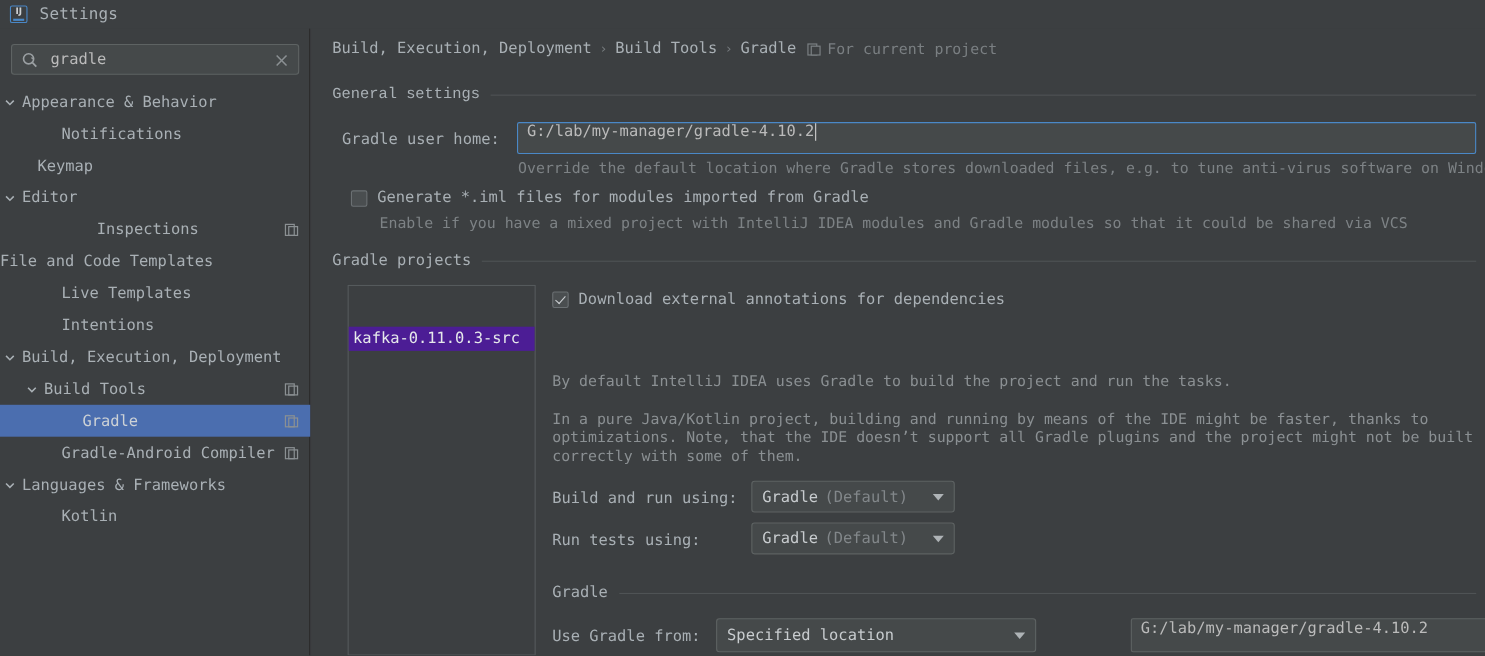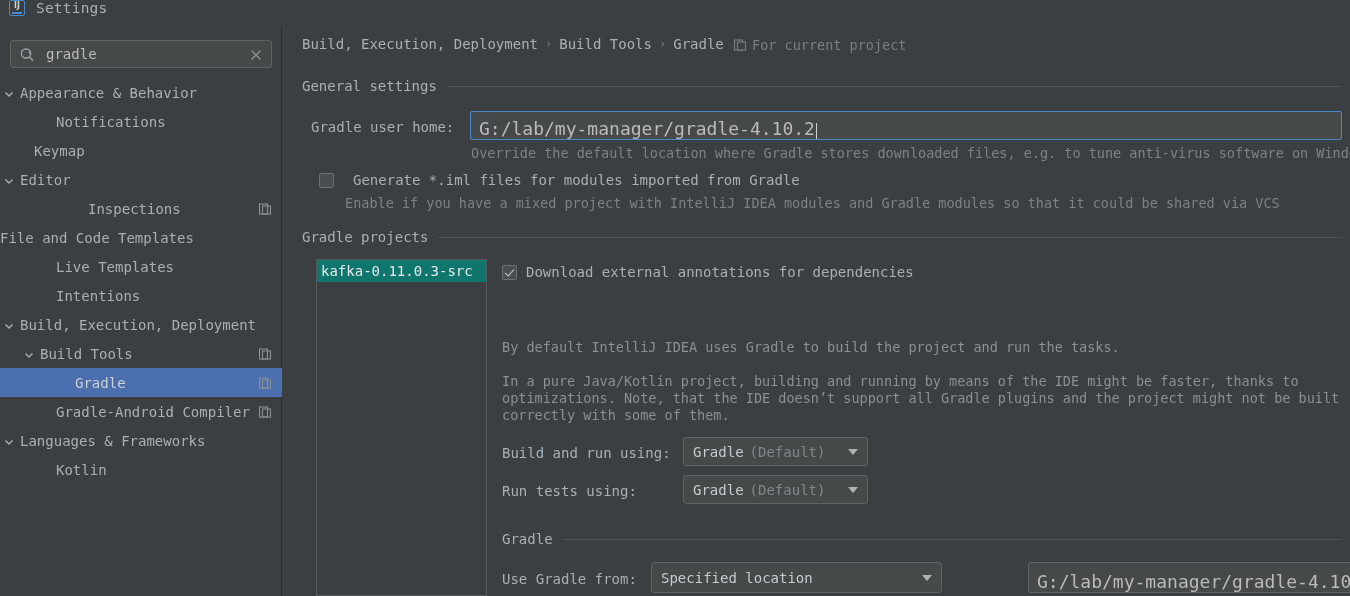--- a/index.html
+++ b/index.html
@@ -19,21 +19,21 @@
     background: #3c3f41;
   }
 
   
   .titlebar {
     position: absolute;
     top: 0; left: 0;
     width: 1350px; height: 26px;
     background: #3c3f41;
     display: flex;
-    align-items: flex-start;
+    align-items: center;
     padding-left: 9px;
   }
   .ij-logo {
     width: 16px; height: 16px;
     border: 1.6px solid #4a88c7;
     border-radius: 2px;
     background: #3c3f41;
     position: relative;
     flex: 0 0 auto;
   }
@@ -191,23 +191,23 @@
     white-space: nowrap;
   }
 
   
   .textfield {
     position: absolute;
     background: #45494a;
     border: 1px solid #5e6363;
     border-radius: 2px;
     display: flex;
-    align-items: flex-end;
+    align-items: flex-start;
     padding-left: 8px;
-    font-size: 18px;
+    font-size: 14px;
     color: #bbbbbb;
     white-space: nowrap;
   }
   .textfield.focused {
     border: 1.6px solid #4a88c7;
     background: #45494a;
   }
   .caret {
     display: inline-block;
     width: 1px;
@@ -246,21 +246,21 @@
     border: 1px solid #555a5c;
   }
   .project-item {
     height: 22px;
     display: flex;
     align-items: center;
     padding-left: 4px;
     font-size: 14px;
     color: #a9b0b5;
   }
-  .project-item.selected { background: #0f766e; color: #e6e9eb; }
+  .project-item.selected { background: #4c1d95; color: #e6e9eb; margin-top: 37px; }
 
   
   .combo {
     position: absolute;
     background: #45494a;
     border: 1px solid #5e6363;
     border-radius: 3px;
     display: flex;
     align-items: center;
     padding-left: 9px;
@@ -402,35 +402,35 @@
     <div class="scope-badge">
       <span class="badge-icon">
         <svg width="14" height="14" viewBox="0 0 14 14">
           <rect x="1.5" y="2" width="8" height="10" fill="none" stroke="#7a7f82" stroke-width="1.1"></rect>
           <rect x="4.5" y="4" width="8" height="8" fill="#3c3f41" stroke="#7a7f82" stroke-width="1.1"></rect>
         </svg>
       </span>
       <span>For current project</span>
     </div>
 
-    <div class="sec" style="top:52px; left:19px; width:1040px;">
+    <div class="sec" style="top:52px; left:19px; width:1040px;font-family:Liberation Mono, monospace;">
       <span class="sec-title">General settings</span>
       <span class="sec-rule"></span>
     </div>
 
     <div class="lbl" style="top:93px; left:28px;">Gradle user home:</div>
 
     <div class="textfield focused" style="top:85px; left:187px; width:872px; height:29px;">
       <span>G:/lab/my-manager/gradle-4.10.2</span>
         <span class="caret"></span>
     </div>
 
     <div class="hint" style="top:119px; left:188px;">Override the default location where Gradle stores downloaded files, e.g. to tune anti-virus software on Windows</div>
 
-    <div class="cb-row" style="top:146px; left:36px;gap:10px;">
+    <div class="cb-row" style="top:146px; left:36px;">
       <span class="cb" id="cb-iml"></span>
       <span class="cb-label">Generate *.iml files for modules imported from Gradle</span>
     </div>
     <div class="hint" style="top:169px; left:62px;">Enable if you have a mixed project with IntelliJ IDEA modules and Gradle modules so that it could be shared via VCS</div>
 
     <div class="sec" style="top:203px; left:19px; width:1040px;">
       <span class="sec-title">Gradle projects</span>
       <span class="sec-rule"></span>
     </div>
 

